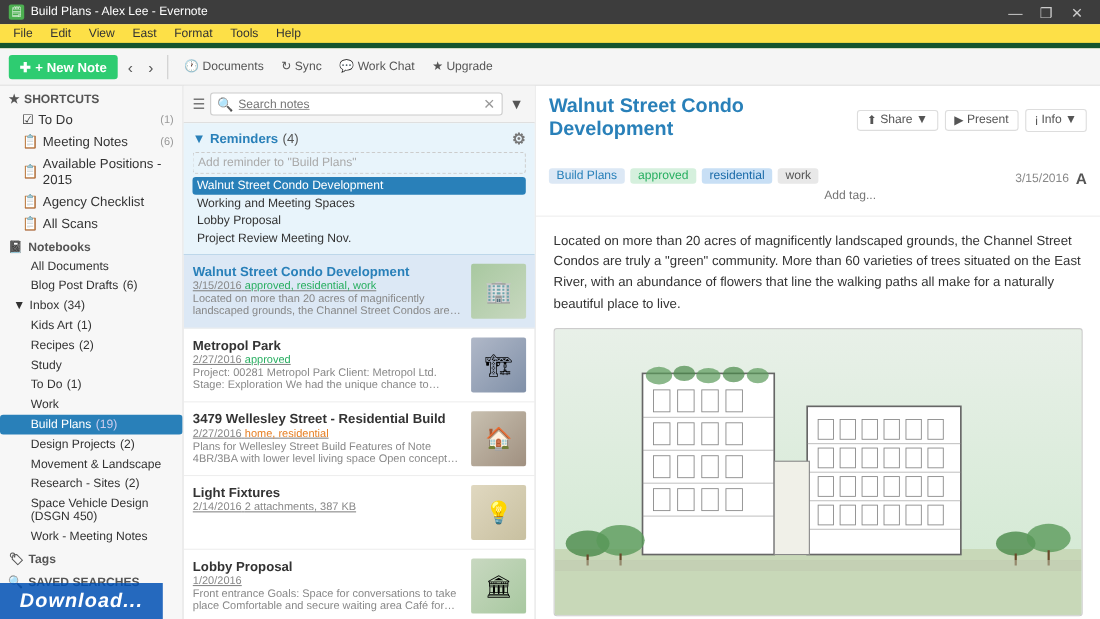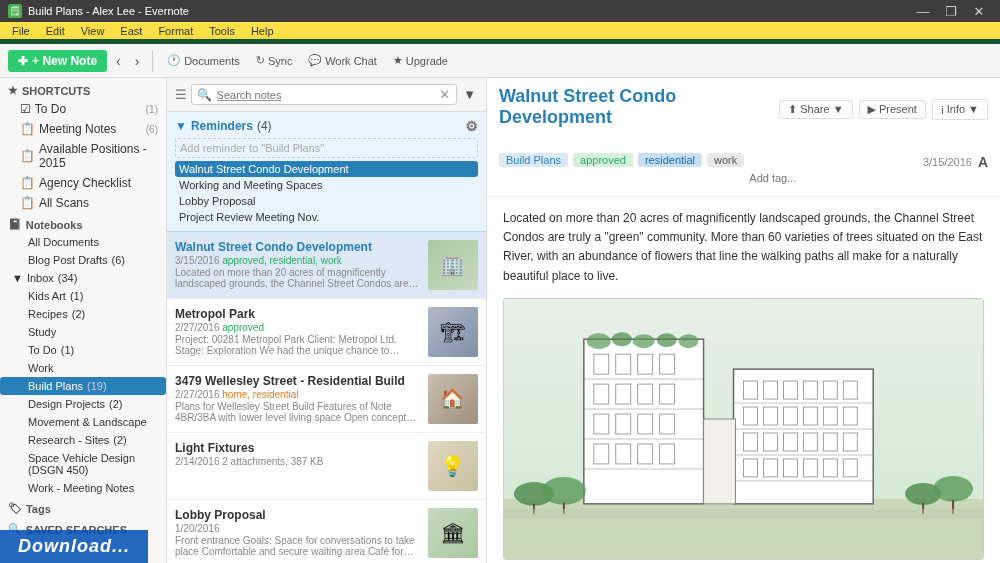--- a/index.html
+++ b/index.html
@@ -207,21 +207,21 @@
       border-bottom: 1px solid #eee;
       padding: 8px 8px;
       cursor: pointer;
       display: flex;
       gap: 6px;
     }
     .note-card.selected { background: #dce8f5; }
     .note-card-content { flex: 1; min-width: 0; }
     .note-card-title { font-weight: bold; color: #333; font-size: 12px; white-space: nowrap; overflow: hidden; text-overflow: ellipsis; }
     .note-card-title.blue { color: #2980b9; }
-    .note-card-meta { font-size: 10px; color: #888; margin: 1px 0; }
+    .note-card-meta { font-size: 10px; color: #888; margin: 1px 0; text-decoration: underline; }
     .note-card-meta .approved { color: #27ae60; }
     .note-card-meta .home { color: #e67e22; }
     .note-card-preview { font-size: 10px; color: #888; overflow: hidden; display: -webkit-box; -webkit-line-clamp: 2; -webkit-box-orient: vertical; }
     .note-thumb { width: 50px; height: 50px; background: #ddd; flex-shrink: 0; overflow: hidden; border-radius: 2px; }
 
     
     .note-detail {
       flex: 1;
       background: #fff;
       display: flex;

